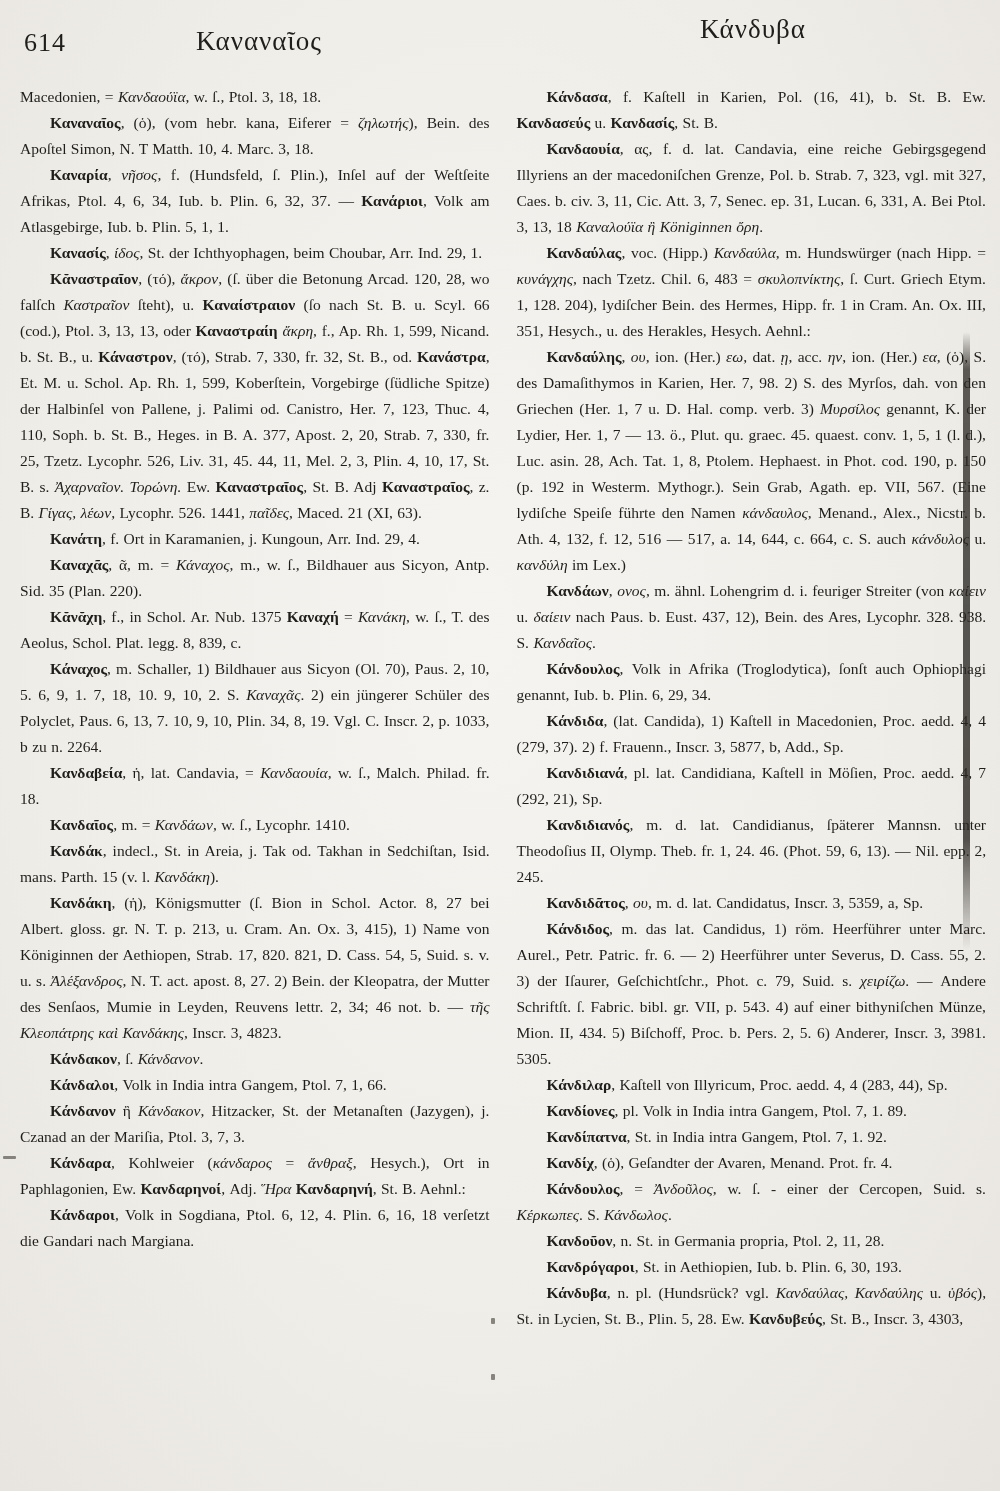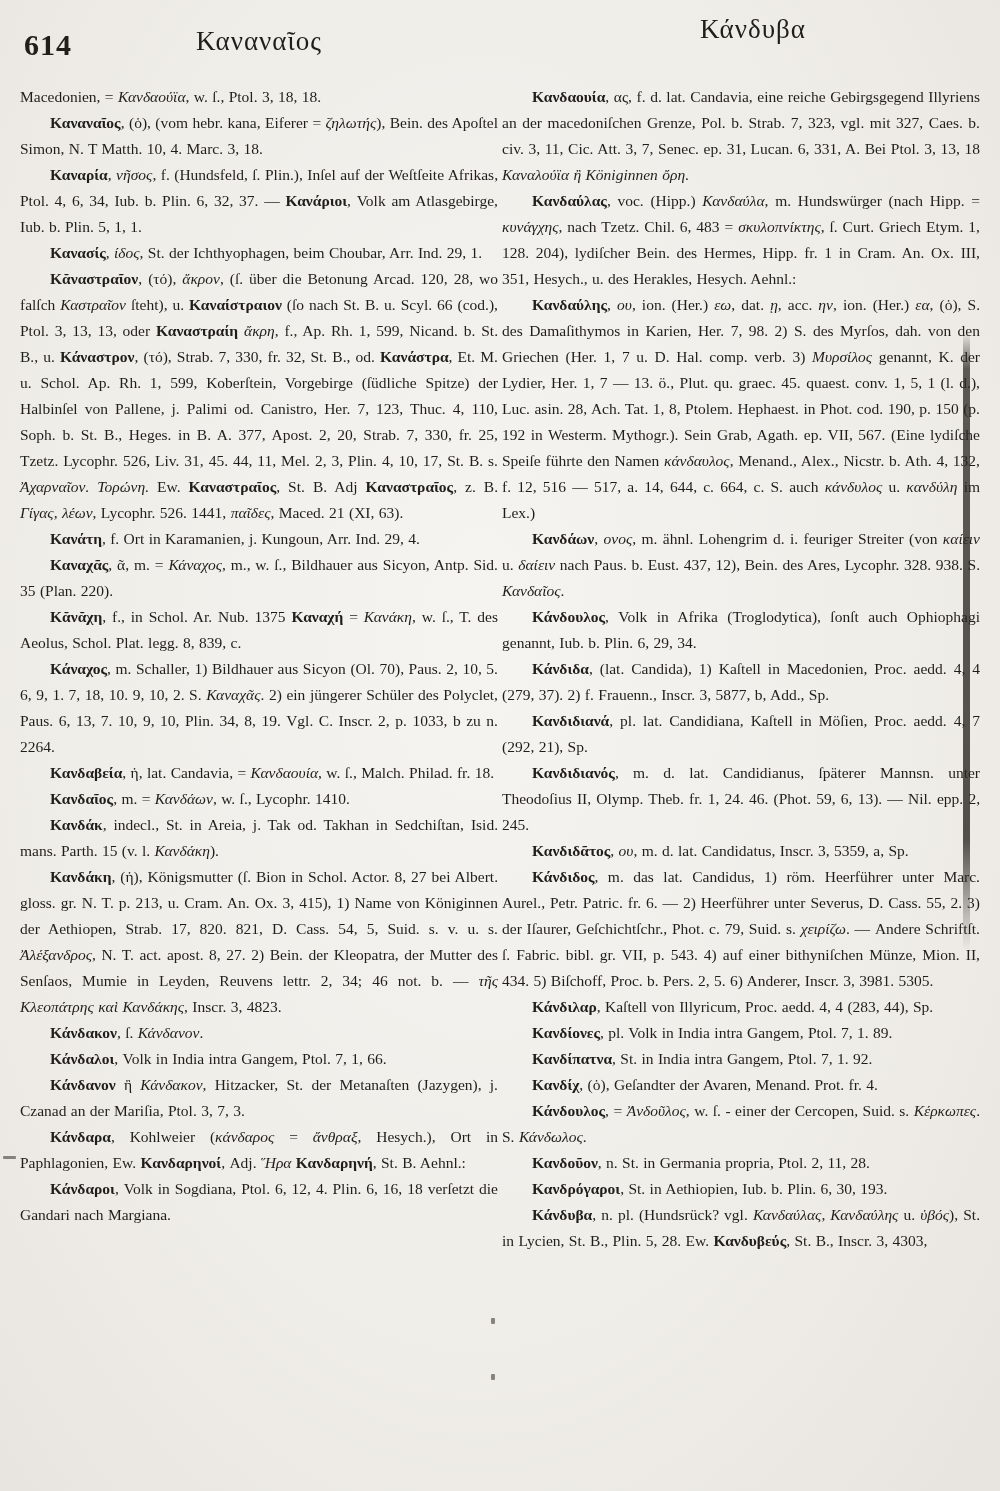--- a/index.html
+++ b/index.html
@@ -4,24 +4,24 @@
 <style>
   html,body{margin:0;padding:0;}
   body{
     width:1000px;height:1491px;overflow:hidden;
     background:radial-gradient(ellipse at 48% 42%, #f6f4f0 0%, #efede8 60%, #e7e4df 100%);
     font-family:"Liberation Serif","DejaVu Serif",serif;
     color:#201e1b;
   }
   .page{position:relative;width:1000px;height:1491px;box-sizing:border-box;padding:12px 14px 0 20px;}
   .header{position:relative;height:66px;}
-  .pagenum{position:absolute;left:4px;top:16px;font-size:30px;letter-spacing:1px;font-weight:bold;}
+  .pagenum{position:absolute;left:4px;top:16px;font-size:26px;letter-spacing:1px;}
   .kw-left{position:absolute;left:0;width:478px;text-align:center;top:14px;font-size:27px;letter-spacing:1px;}
   .kw-right{position:absolute;left:494px;width:478px;text-align:center;top:2px;font-size:27px;letter-spacing:1px;}
-  .cols{display:flex;gap:4px;margin-top:6px;}
+  .cols{display:flex;gap:27px;margin-top:6px;}
   .col{width:478px;text-align:justify;font-size:15.5px;line-height:26px;word-spacing:.5px;}
   p.entry{margin:0;text-indent:30px;}
   p.no-indent{text-indent:0;}
   .hw{font-weight:bold;}
   .gk{font-style:italic;}
   
   .crease{position:absolute;left:963px;top:332px;width:7px;height:618px;border-radius:4px;
     background:linear-gradient(to bottom, rgba(42,39,35,0), rgba(42,39,35,.75) 6%, rgba(42,39,35,.8) 82%, rgba(42,39,35,0));
     filter:blur(.4px);}
   .speck{position:absolute;background:#4e4a44;opacity:.65;border-radius:1px;}
@@ -53,20 +53,21 @@
         <p class="entry"><span class="hw">Κανδαῖος</span><span class="tx">, m. = </span><span class="gk">Κανδάων</span><span class="tx">, w. ſ., Lycophr. 1410.</span></p>
         <p class="entry"><span class="hw">Κανδάκ</span><span class="tx">, indecl., St. in Areia, j. Tak od. Takhan in Sedchiſtan, Isid. mans. Parth. 15 (v. l. </span><span class="gk">Κανδάκη</span><span class="tx">).</span></p>
         <p class="entry"><span class="hw">Κανδάκη</span><span class="tx">, (ἡ), Königsmutter (ſ. Bion in Schol. Actor. 8, 27 bei Albert. gloss. gr. N. T. p. 213, u. Cram. An. Ox. 3, 415), 1) Name von Königinnen der Aethiopen, Strab. 17, 820. 821, D. Cass. 54, 5, Suid. s. v. u. s. </span><span class="gk">Ἀλέξανδρος</span><span class="tx">, N. T. act. apost. 8, 27. 2) Bein. der Kleopatra, der Mutter des Senſaos, Mumie in Leyden, Reuvens lettr. 2, 34; 46 not. b. — </span><span class="gk">τῆς Κλεοπάτρης καὶ Κανδάκης</span><span class="tx">, Inscr. 3, 4823.</span></p>
         <p class="entry"><span class="hw">Κάνδακον</span><span class="tx">, ſ. </span><span class="gk">Κάνδανον</span><span class="tx">.</span></p>
         <p class="entry"><span class="hw">Κάνδαλοι</span><span class="tx">, Volk in India intra Gangem, Ptol. 7, 1, 66.</span></p>
         <p class="entry"><span class="hw">Κάνδανον</span><span class="tx"> ἢ </span><span class="gk">Κάνδακον</span><span class="tx">, Hitzacker, St. der Metanaſten (Jazygen), j. Czanad an der Mariſia, Ptol. 3, 7, 3.</span></p>
         <p class="entry"><span class="hw">Κάνδαρα</span><span class="tx">, Kohlweier (</span><span class="gk">κάνδαρος</span><span class="tx"> = </span><span class="gk">ἄνθραξ</span><span class="tx">, Hesych.), Ort in Paphlagonien, Ew. </span><span class="hw">Κανδαρηνοί</span><span class="tx">, Adj. </span><span class="gk">Ἥρα</span><span class="tx"> </span><span class="hw">Κανδαρηνή</span><span class="tx">, St. B. Aehnl.:</span></p>
         <p class="entry"><span class="hw">Κάνδαροι</span><span class="tx">, Volk in Sogdiana, Ptol. 6, 12, 4. Plin. 6, 16, 18 verſetzt die Gandari nach Margiana.</span></p>
       </div>
     <div class="col" id="col-right">
+        <p class="entry"><span class="hw">Κάνδασα</span><span class="tx">, f. Kaſtell in Karien, Pol. (16, 41), b. St. B. Ew. </span><span class="hw">Κανδασεύς</span><span class="tx"> u. </span><span class="hw">Κανδασίς</span><span class="tx">, St. B.</span></p>
         <p class="entry"><span class="hw">Κανδαουία</span><span class="tx">, ας, f. d. lat. Candavia, eine reiche Gebirgsgegend Illyriens an der macedoniſchen Grenze, Pol. b. Strab. 7, 323, vgl. mit 327, Caes. b. civ. 3, 11, Cic. Att. 3, 7, Senec. ep. 31, Lucan. 6, 331, A. Bei Ptol. 3, 13, 18 </span><span class="gk">Καναλούϊα ἢ Königinnen ὄρη</span><span class="tx">.</span></p>
         <p class="entry"><span class="hw">Κανδαύλας</span><span class="tx">, voc. (Hipp.) </span><span class="gk">Κανδαύλα</span><span class="tx">, m. Hundswürger (nach Hipp. = </span><span class="gk">κυνάγχης</span><span class="tx">, nach Tzetz. Chil. 6, 483 = </span><span class="gk">σκυλοπνίκτης</span><span class="tx">, ſ. Curt. Griech Etym. 1, 128. 204), lydiſcher Bein. des Hermes, Hipp. fr. 1 in Cram. An. Ox. III, 351, Hesych., u. des Herakles, Hesych. Aehnl.:</span></p>
         <p class="entry"><span class="hw">Κανδαύλης</span><span class="tx">, </span><span class="gk">ου</span><span class="tx">, ion. (Her.) </span><span class="gk">εω</span><span class="tx">, dat. </span><span class="gk">ῃ</span><span class="tx">, acc. </span><span class="gk">ην</span><span class="tx">, ion. (Her.) </span><span class="gk">εα</span><span class="tx">, (ὁ), S. des Damaſithymos in Karien, Her. 7, 98. 2) S. des Myrſos, dah. von den Griechen (Her. 1, 7 u. D. Hal. comp. verb. 3) </span><span class="gk">Μυρσίλος</span><span class="tx"> genannt, K. der Lydier, Her. 1, 7 — 13. ö., Plut. qu. graec. 45. quaest. conv. 1, 5, 1 (l. d.), Luc. asin. 28, Ach. Tat. 1, 8, Ptolem. Hephaest. in Phot. cod. 190, p. 150 (p. 192 in Westerm. Mythogr.). Sein Grab, Agath. ep. VII, 567. (Eine lydiſche Speiſe führte den Namen </span><span class="gk">κάνδαυλος</span><span class="tx">, Menand., Alex., Nicstr. b. Ath. 4, 132, f. 12, 516 — 517, a. 14, 644, c. 664, c. S. auch </span><span class="gk">κάνδυλος</span><span class="tx"> u. </span><span class="gk">κανδύλη</span><span class="tx"> im Lex.)</span></p>
         <p class="entry"><span class="hw">Κανδάων</span><span class="tx">, </span><span class="gk">ονος</span><span class="tx">, m. ähnl. Lohengrim d. i. feuriger Streiter (von </span><span class="gk">καίειν</span><span class="tx"> u. </span><span class="gk">δαίειν</span><span class="tx"> nach Paus. b. Eust. 437, 12), Bein. des Ares, Lycophr. 328. 938. S. </span><span class="gk">Κανδαῖος</span><span class="tx">.</span></p>
         <p class="entry"><span class="hw">Κάνδουλος</span><span class="tx">, Volk in Afrika (Troglodytica), ſonſt auch Ophiophagi genannt, Iub. b. Plin. 6, 29, 34.</span></p>
         <p class="entry"><span class="hw">Κάνδιδα</span><span class="tx">, (lat. Candida), 1) Kaſtell in Macedonien, Proc. aedd. 4, 4 (279, 37). 2) f. Frauenn., Inscr. 3, 5877, b, Add., Sp.</span></p>
         <p class="entry"><span class="hw">Κανδιδιανά</span><span class="tx">, pl. lat. Candidiana, Kaſtell in Möſien, Proc. aedd. 4, 7 (292, 21), Sp.</span></p>
         <p class="entry"><span class="hw">Κανδιδιανός</span><span class="tx">, m. d. lat. Candidianus, ſpäterer Mannsn. unter Theodoſius II, Olymp. Theb. fr. 1, 24. 46. (Phot. 59, 6, 13). — Nil. epp. 2, 245.</span></p>
         <p class="entry"><span class="hw">Κανδιδᾶτος</span><span class="tx">, </span><span class="gk">ου</span><span class="tx">, m. d. lat. Candidatus, Inscr. 3, 5359, a, Sp.</span></p>
         <p class="entry"><span class="hw">Κάνδιδος</span><span class="tx">, m. das lat. Candidus, 1) röm. Heerführer unter Marc. Aurel., Petr. Patric. fr. 6. — 2) Heerführer unter Severus, D. Cass. 55, 2. 3) der Iſaurer, Geſchichtſchr., Phot. c. 79, Suid. s. </span><span class="gk">χειρίζω</span><span class="tx">. — Andere Schriftſt. ſ. Fabric. bibl. gr. VII, p. 543. 4) auf einer bithyniſchen Münze, Mion. II, 434. 5) Biſchoff, Proc. b. Pers. 2, 5. 6) Anderer, Inscr. 3, 3981. 5305.</span></p>

